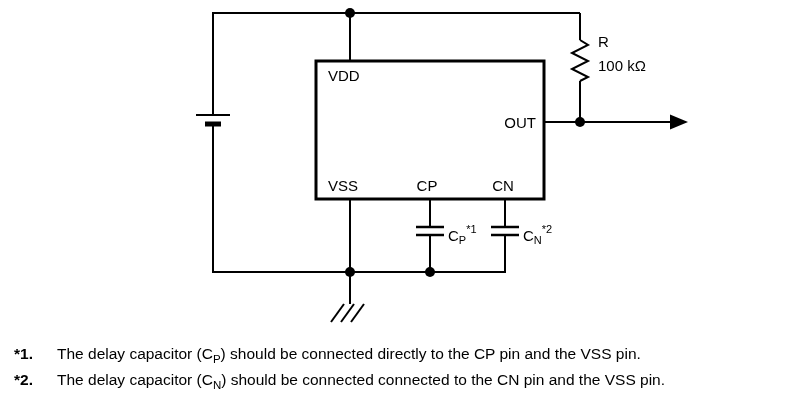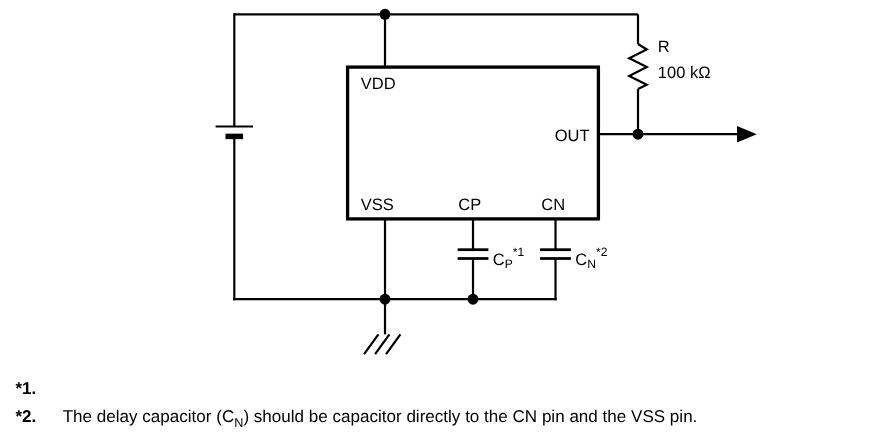--- a/index.html
+++ b/index.html
@@ -101,20 +101,21 @@
     <text x="598" y="71">100 kΩ</text>
 
     <text x="448" y="241"><tspan>C</tspan><tspan class="lbl-sub" dy="3">P</tspan><tspan class="lbl-sup" dy="-11">*1</tspan></text>
 
     <text x="523" y="241"><tspan>C</tspan><tspan class="lbl-sub" dy="3">N</tspan><tspan class="lbl-sup" dy="-11">*2</tspan></text>
   </svg>
 
   <div class="footnotes">
     <div class="footnote">
       <span class="marker">*1.</span>
+      <span class="text"><span>The delay capacitor (C</span><sub>P</sub><span>) should be connected directly to the CP pin and the VSS pin.</span></span>
     </div>
     <div class="footnote">
       <span class="marker">*2.</span>
-      <span class="text"><span>The delay capacitor (C</span><sub>N</sub><span>) should be capacitor directly to the CN pin and the VSS pin.</span></span>
+      <span class="text"><span>The delay capacitor (C</span><sub>N</sub><span>) should be connected connected to the CN pin and the VSS pin.</span></span>
     </div>
   </div>
 
 </div>
 
 </body></html>

